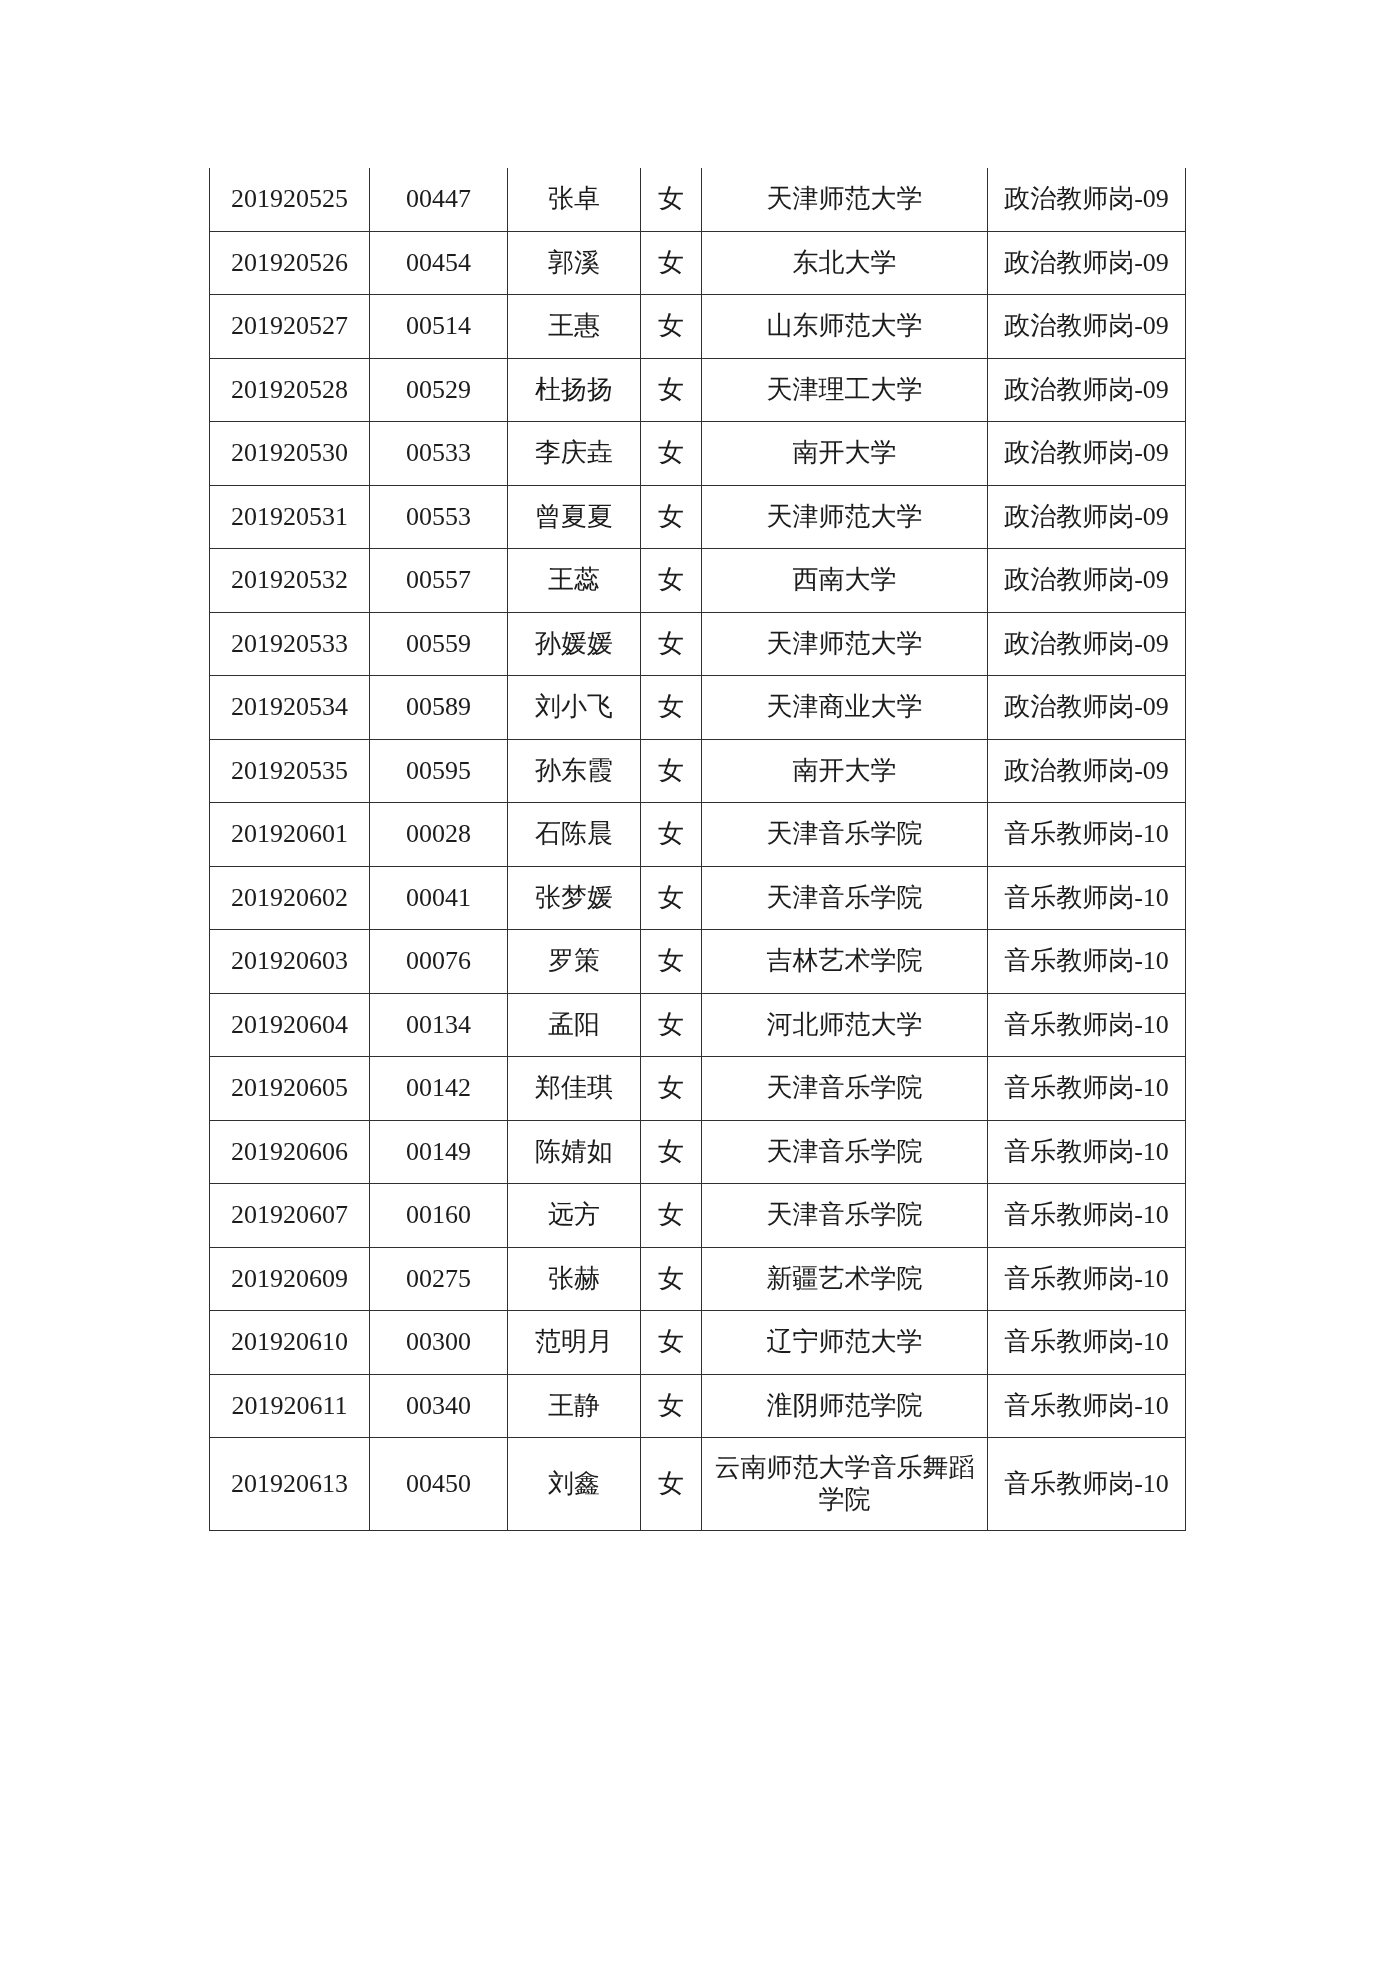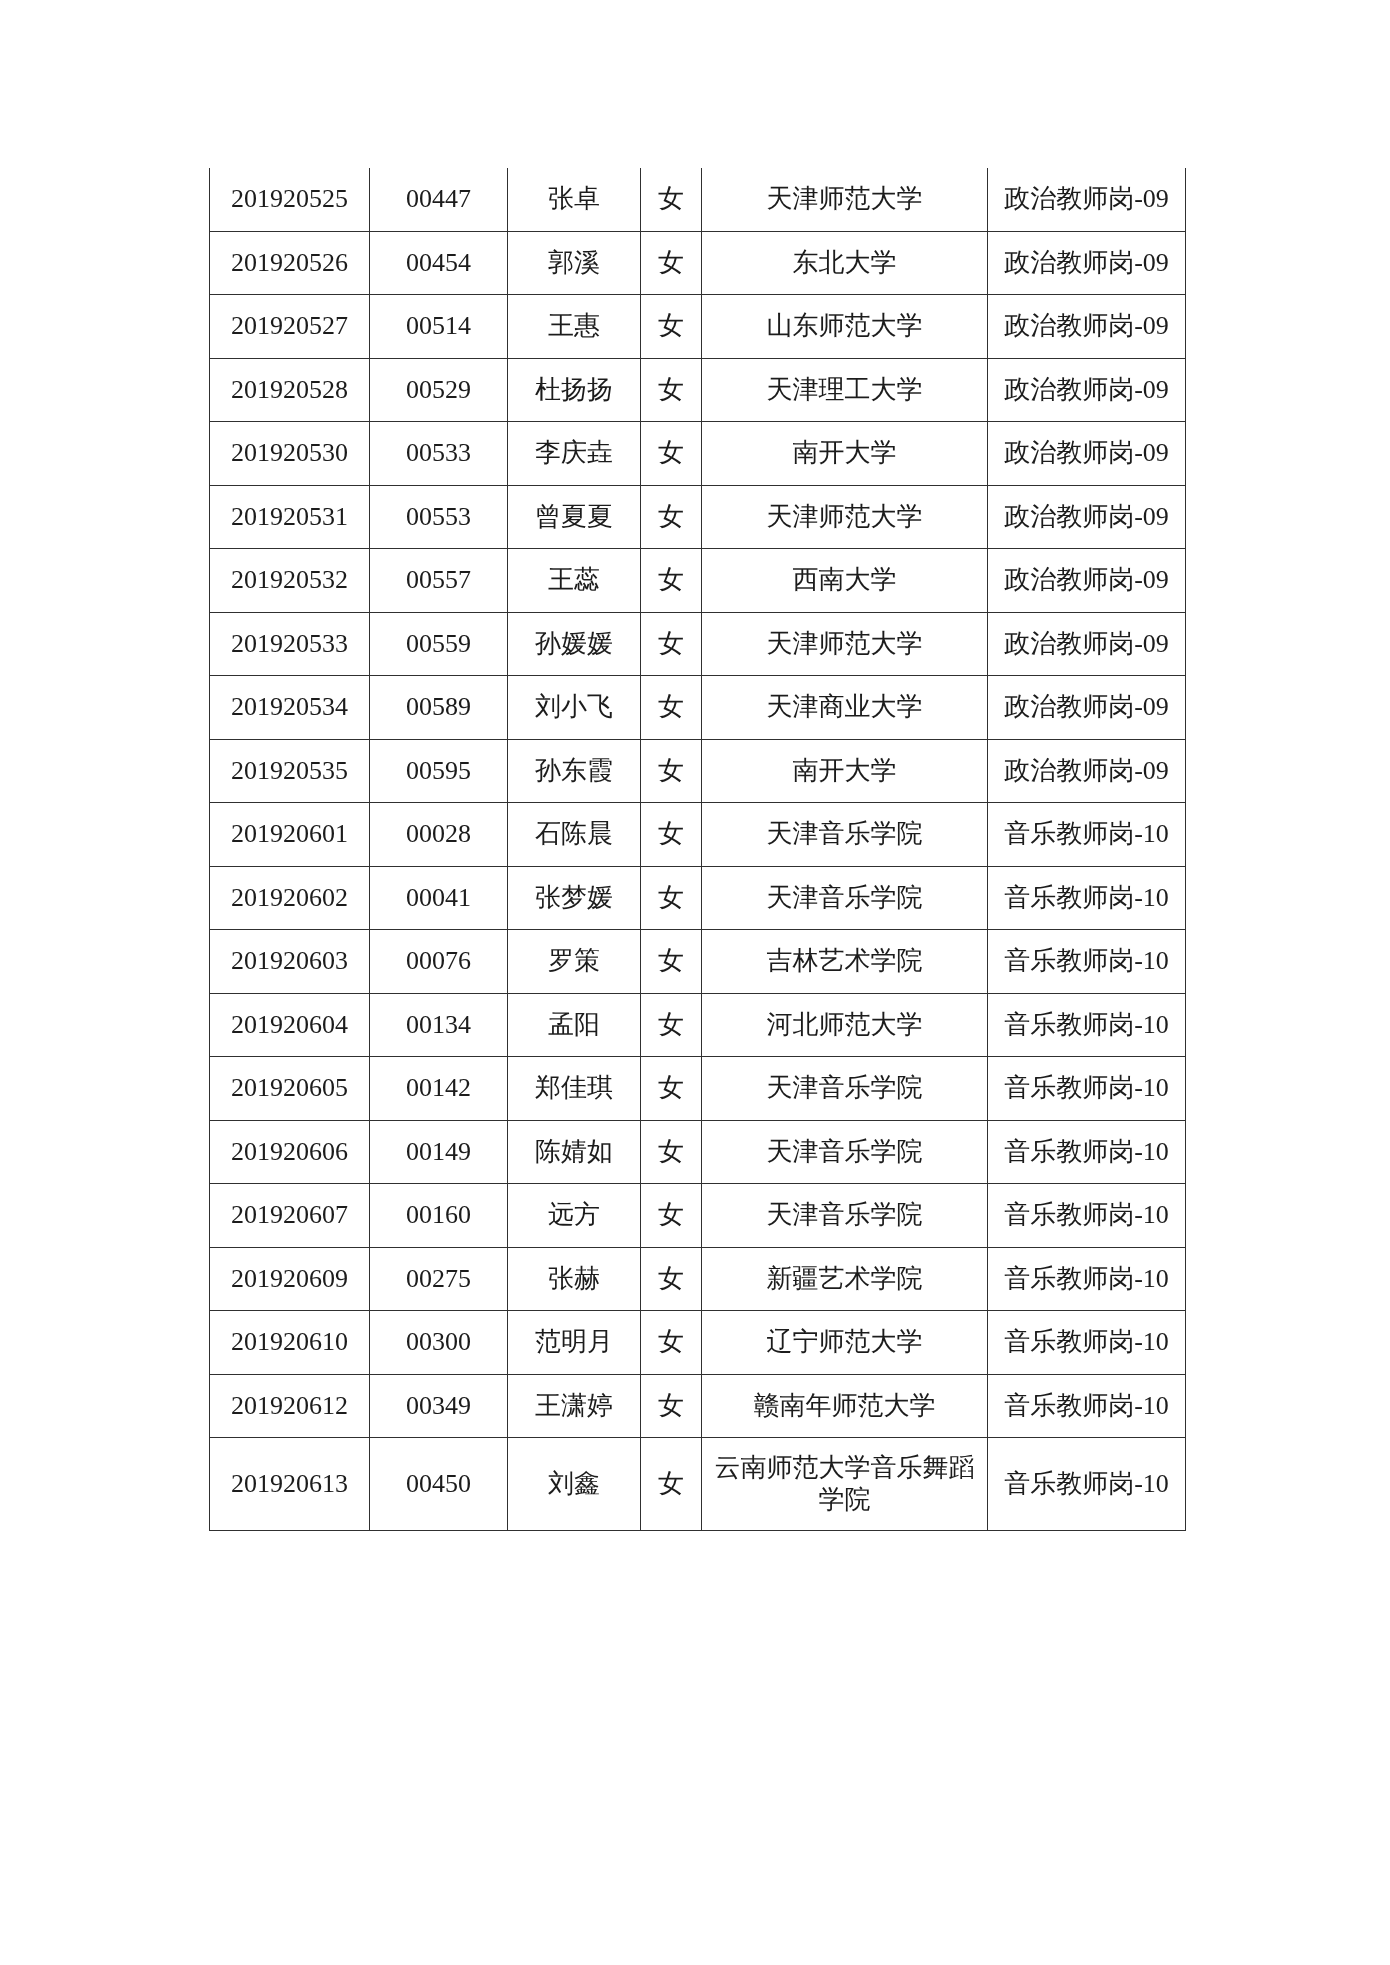--- a/index.html
+++ b/index.html
@@ -202,25 +202,25 @@
         </tr>
         <tr>
           <td>201920610</td>
           <td>00300</td>
           <td>范明月</td>
           <td>女</td>
           <td>辽宁师范大学</td>
           <td>音乐教师岗-10</td>
         </tr>
         <tr>
-          <td>201920612</td>
-          <td>00349</td>
-          <td>王潇婷</td>
-          <td>女</td>
-          <td>赣南年师范大学</td>
+          <td>201920611</td>
+          <td>00340</td>
+          <td>王静</td>
+          <td>女</td>
+          <td>淮阴师范学院</td>
           <td>音乐教师岗-10</td>
         </tr>
         <tr class="tall">
           <td>201920613</td>
           <td>00450</td>
           <td>刘鑫</td>
           <td>女</td>
           <td>云南师范大学音乐舞蹈学院</td>
           <td>音乐教师岗-10</td>
         </tr>

